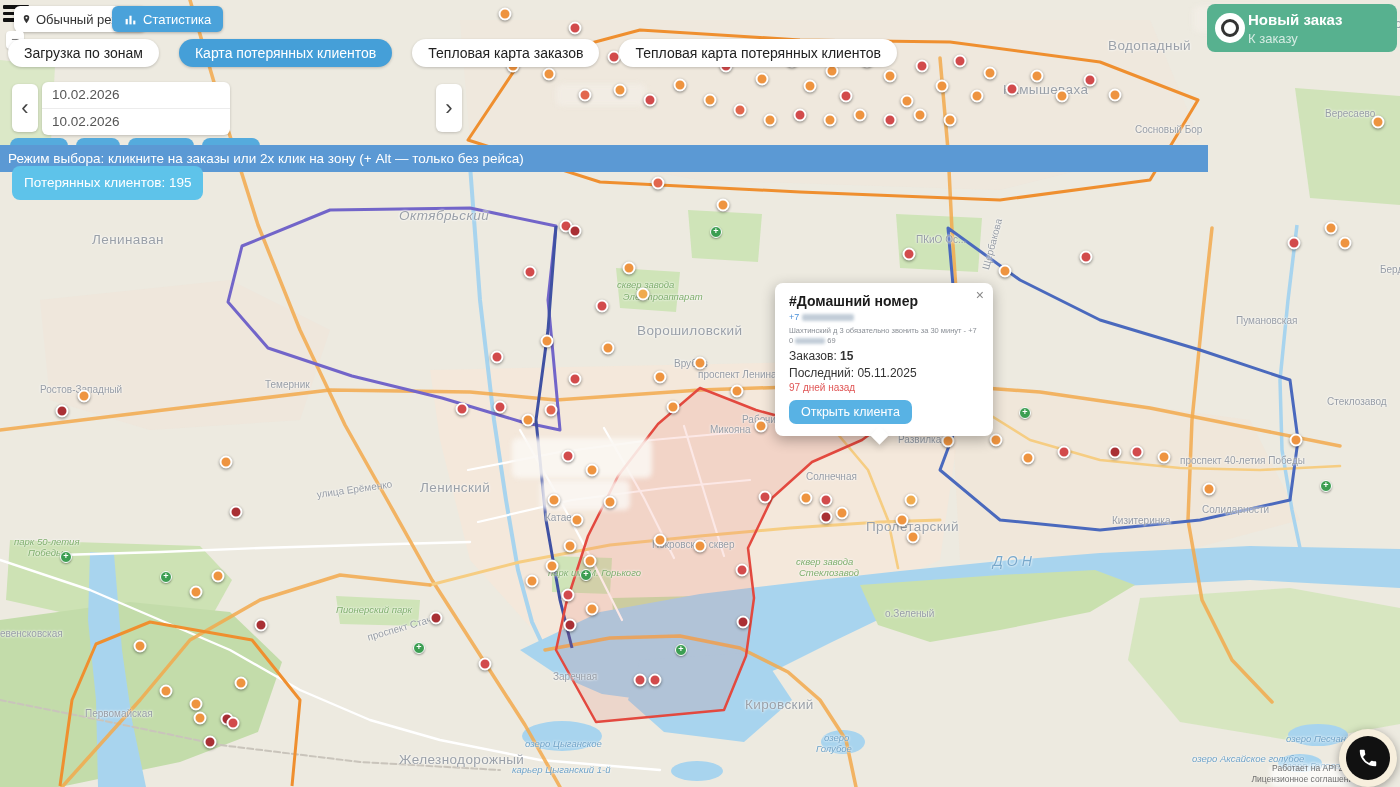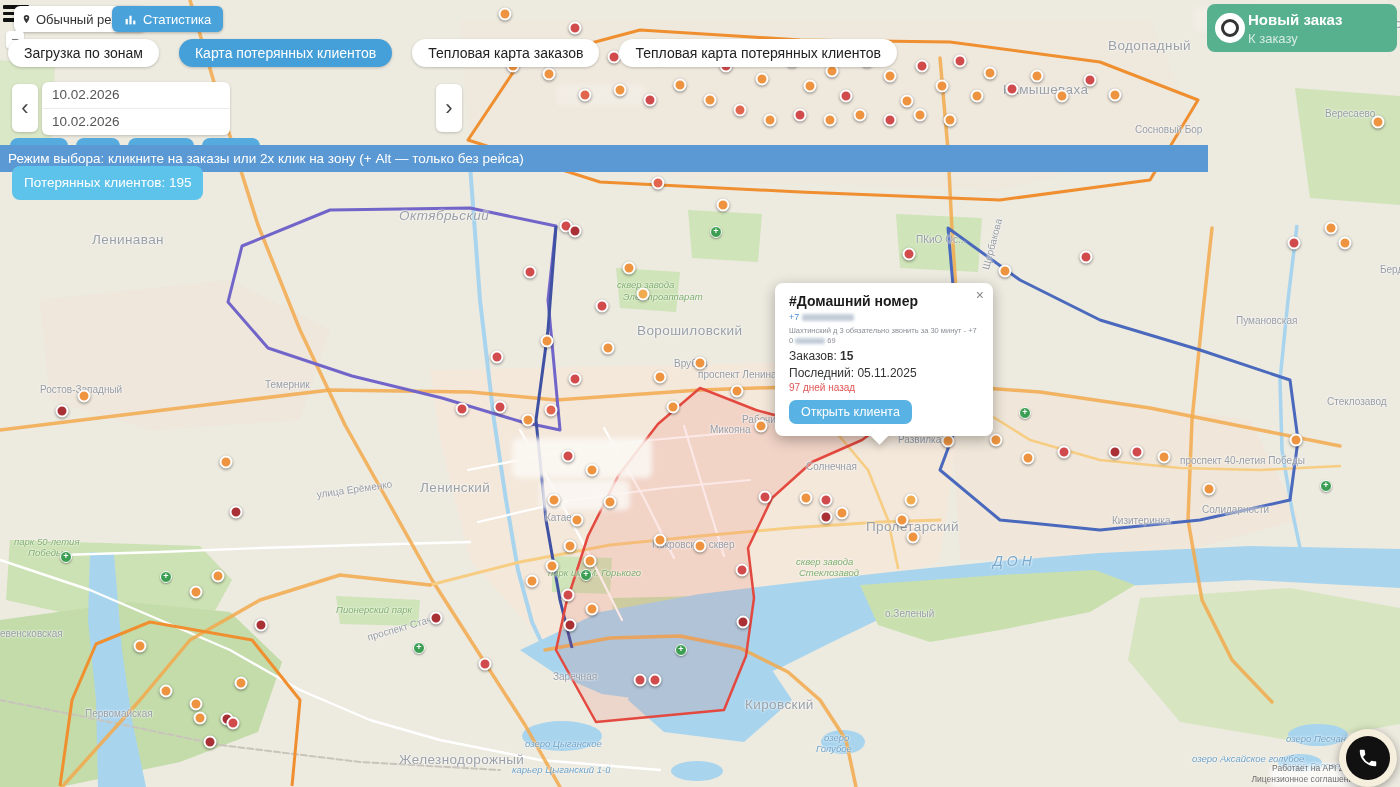--- a/index.html
+++ b/index.html
@@ -174,21 +174,21 @@
       <span class="ml d" style="left: 745px; top: 697px;">Кировский</span>
       <span class="ml d" style="left: 399px; top: 752px;">Железнодорожный</span>
       <span class="ml d" style="left: 92px; top: 788px; margin-left: 13px;">Гниловская</span>
       <span class="ml d" style="left: 1378px; top: 16px;">Рос...</span>
       <span class="ml sm" style="left: 190px; top: 110px;">Мира</span>
       <span class="ml sm" style="left: 265px; top: 379px;">Темерник</span>
       <span class="ml sm" style="left: 40px; top: 384px;">Ростов-Западный</span>
       <span class="ml sm" style="left: 742px; top: 414px;">Рабочий городок</span>
       <span class="ml sm" style="left: 836px; top: 399px;">Победа</span>
       <span class="ml sm" style="left: 898px; top: 434px;">Развилка</span>
-      <span class="ml sm" style="left: 806px; top: 461px; text-align: right;">Солнечная</span>
+      <span class="ml sm" style="left: 806px; top: 471px; text-align: right;">Солнечная</span>
       <span class="ml sm" style="left: 710px; top: 424px;">Микояна</span>
       <span class="ml sm" style="left: 698px; top: 369px;">проспект Ленина</span>
       <span class="ml sm" style="left: 674px; top: 358px;">Врубов</span>
       <span class="ml sm" style="left: 545px; top: 512px;">Катаева</span>
       <span class="ml sm" style="left: 652px; top: 539px;">Покровский сквер</span>
       <span class="ml sm" style="left: 85px; top: 708px;">Первомайская</span>
       <span class="ml sm" style="left: 553px; top: 671px;">Заречная</span>
       <span class="ml sm" style="left: 1112px; top: 515px;">Кизитеринка</span>
       <span class="ml sm" style="left: 1202px; top: 504px;">Солидарности</span>
       <span class="ml sm" style="left: 1327px; top: 396px;">Стеклозавод</span>

